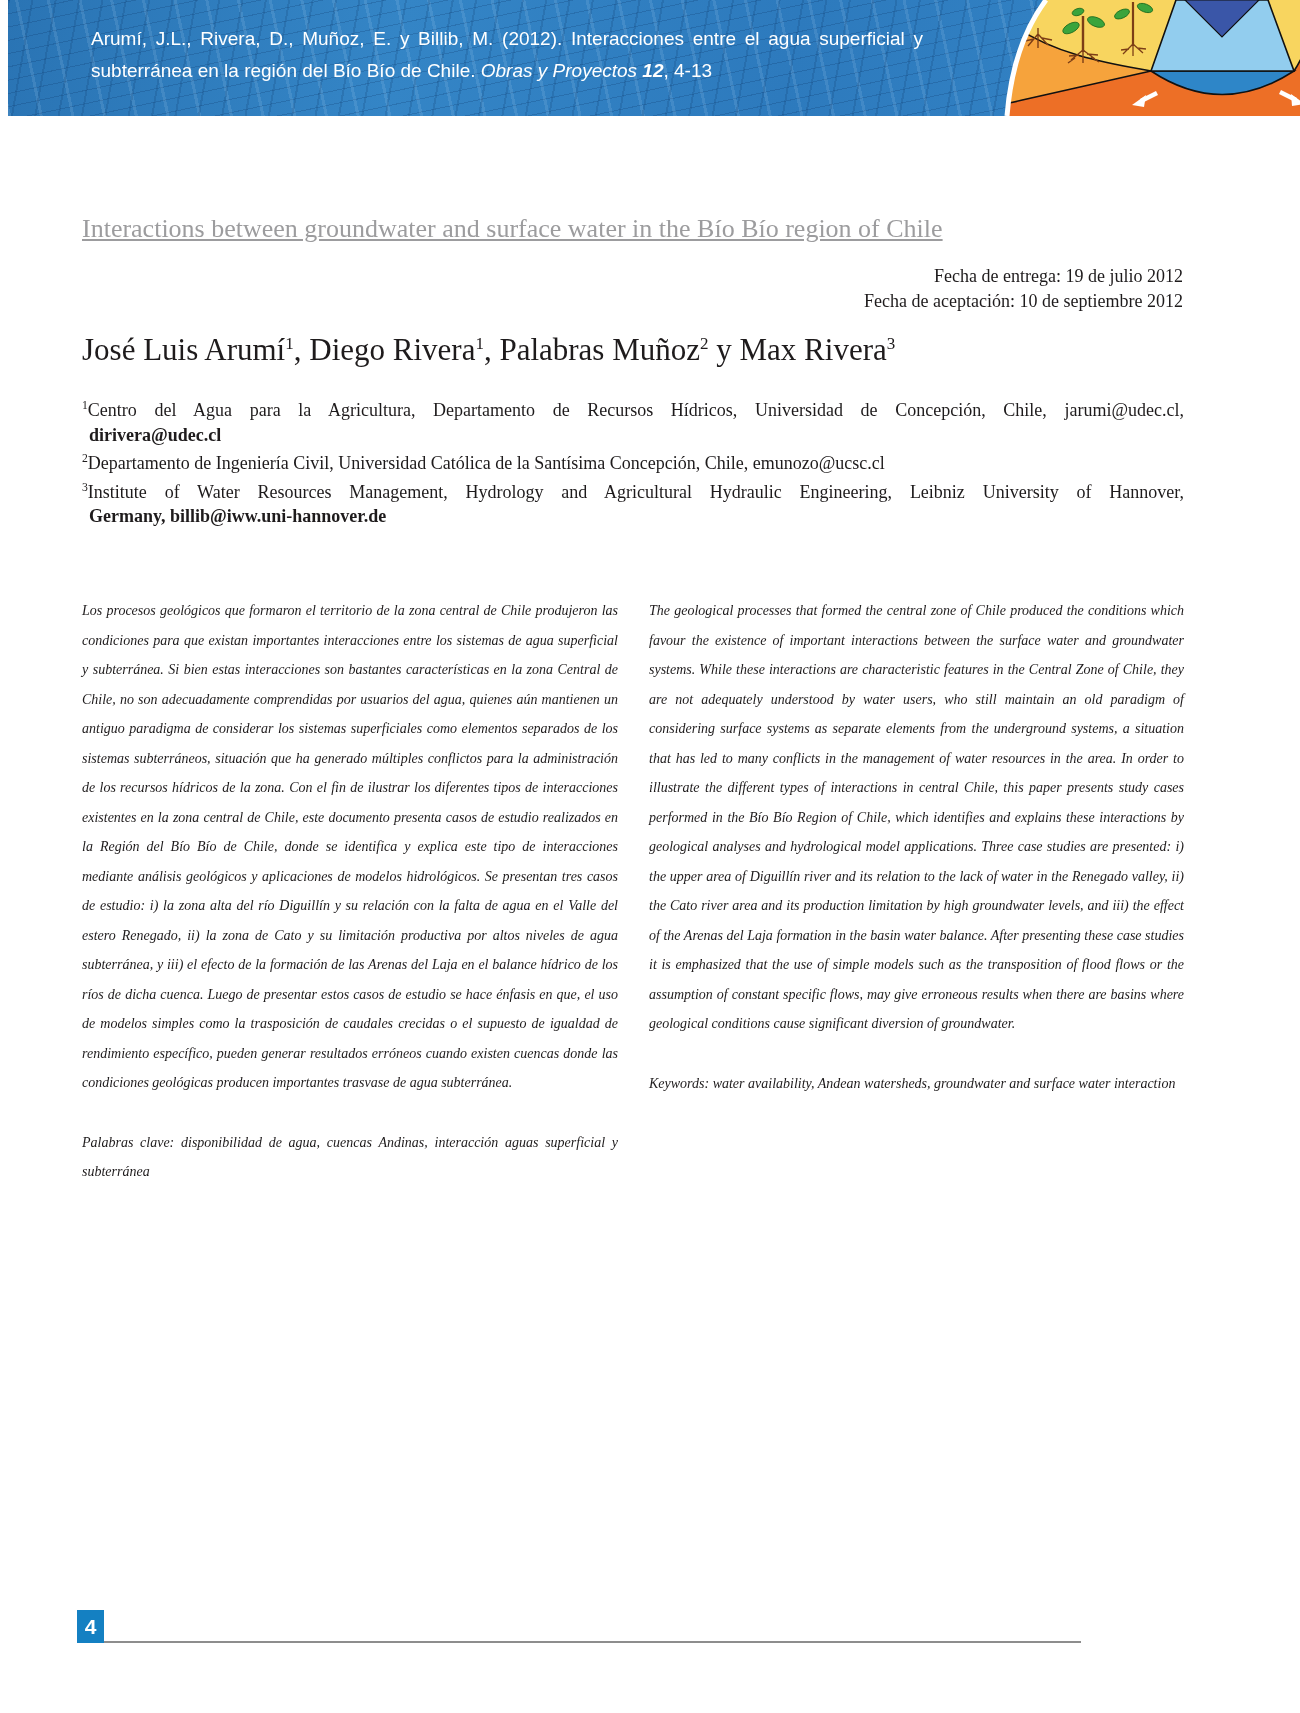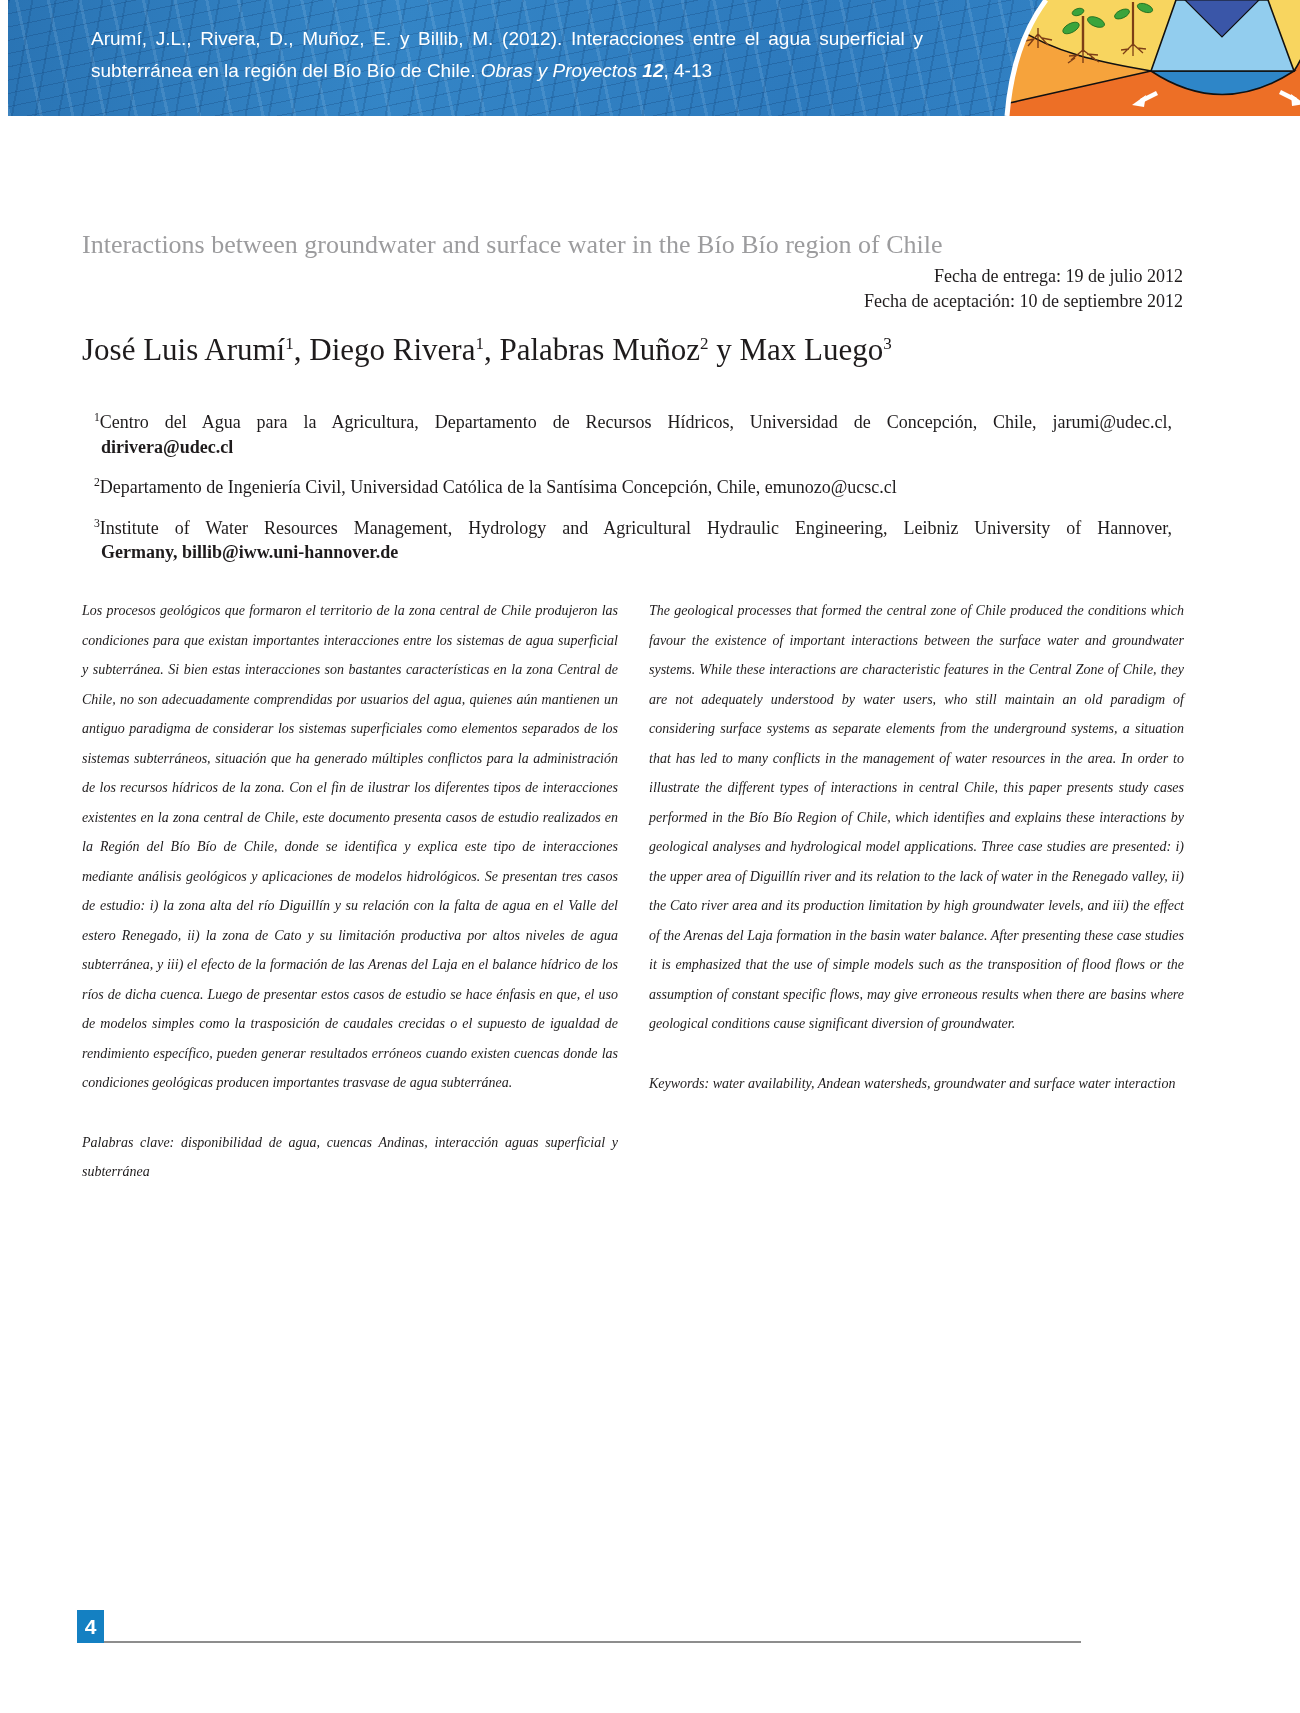--- a/index.html
+++ b/index.html
@@ -17,31 +17,31 @@
   .citation{position:absolute;left:83px;top:23px;width:832px;color:#fff;
             font-family:"Liberation Sans",sans-serif;font-size:19px;line-height:32px;}
   .cite-l1{text-align:justify;text-align-last:justify;}
   .it{font-style:italic}.b{font-weight:bold}
   .illus{position:absolute;top:0;right:0;display:block;}
 
   
   .title{position:absolute;left:82px;top:132px;width:1045px;margin:0;
          font-family:"Liberation Sans",sans-serif;font-weight:700;font-size:33px;
          line-height:46px;letter-spacing:-0.6px;color:#1480c2;}
-  .subtitle{position:absolute;left:82px;top:230px;width:1010px;
-            font-size:26px;color:#9c9c9e;}
+  .subtitle{position:absolute;left:82px;top:214px;width:1010px;
+            font-size:26px;color:#9c9c9e;text-decoration:underline;}
   .dates{position:absolute;right:117px;top:264px;text-align:right;
          font-size:18px;line-height:25px;color:#1e1b1c;}
 
   
   .authors{position:absolute;left:82px;top:332px;font-size:31px;color:#1e1b1c;}
   .authors sup{font-size:0.55em;}
   .affils{position:absolute;left:82px;top:394px;width:1102px;
           font-size:18px;line-height:24.5px;color:#1e1b1c;}
-  .affil{margin:12px;}
+  .affil{margin:0;}
   .affil sup{font-size:0.65em;}
   .jboth{text-align:justify;text-align-last:justify;}
   .cont{padding-left:7px;font-weight:bold;}
 
   
   .abstract-row{position:absolute;left:82px;top:596px;width:1102px;display:flex;gap:31px;
                 font-style:italic;font-size:14px;line-height:29.5px;color:#1e1b1c;}
   .col{width:536px;text-align:justify;}
   .colr{width:535px;}
   .col p{margin:0;}
@@ -113,21 +113,21 @@
     </svg>
   </header>
 
   <div class="subtitle">Interactions between groundwater and surface water in the Bío Bío region of Chile</div>
 
   <div class="dates">
     <div>Fecha de entrega: 19 de julio 2012</div>
     <div>Fecha de aceptación: 10 de septiembre 2012</div>
   </div>
 
-  <div class="authors"><span>José Luis Arumí</span><sup>1</sup><span>, Diego Rivera</span><sup>1</sup><span>, Palabras Muñoz</span><sup>2</sup><span> y Max Luego</span><sup>3</sup></div>
+  <div class="authors"><span>José Luis Arumí</span><sup>1</sup><span>, Diego Rivera</span><sup>1</sup><span>, Palabras Muñoz</span><sup>2</sup><span> y Max Rivera</span><sup>3</sup></div>
 
   <div class="affils">
     <p class="affil">
       <span class="jboth" style="display:block;"><sup>1</sup><span>Centro del Agua para la Agricultura, Departamento de Recursos Hídricos, Universidad de Concepción, Chile, jarumi@udec.cl,</span></span>
       <span class="cont" style="display:block;">dirivera@udec.cl</span>
     </p>
     <p class="affil"><sup>2</sup><span>Departamento de Ingeniería Civil, Universidad Católica de la Santísima Concepción, Chile, emunozo@ucsc.cl</span></p>
     <p class="affil">
       <span class="jboth" style="display:block;"><sup>3</sup><span>Institute of Water Resources Management, Hydrology and Agricultural Hydraulic Engineering, Leibniz University of Hannover,</span></span>
       <span class="cont" style="display:block;">Germany, billib@iww.uni-hannover.de</span>

